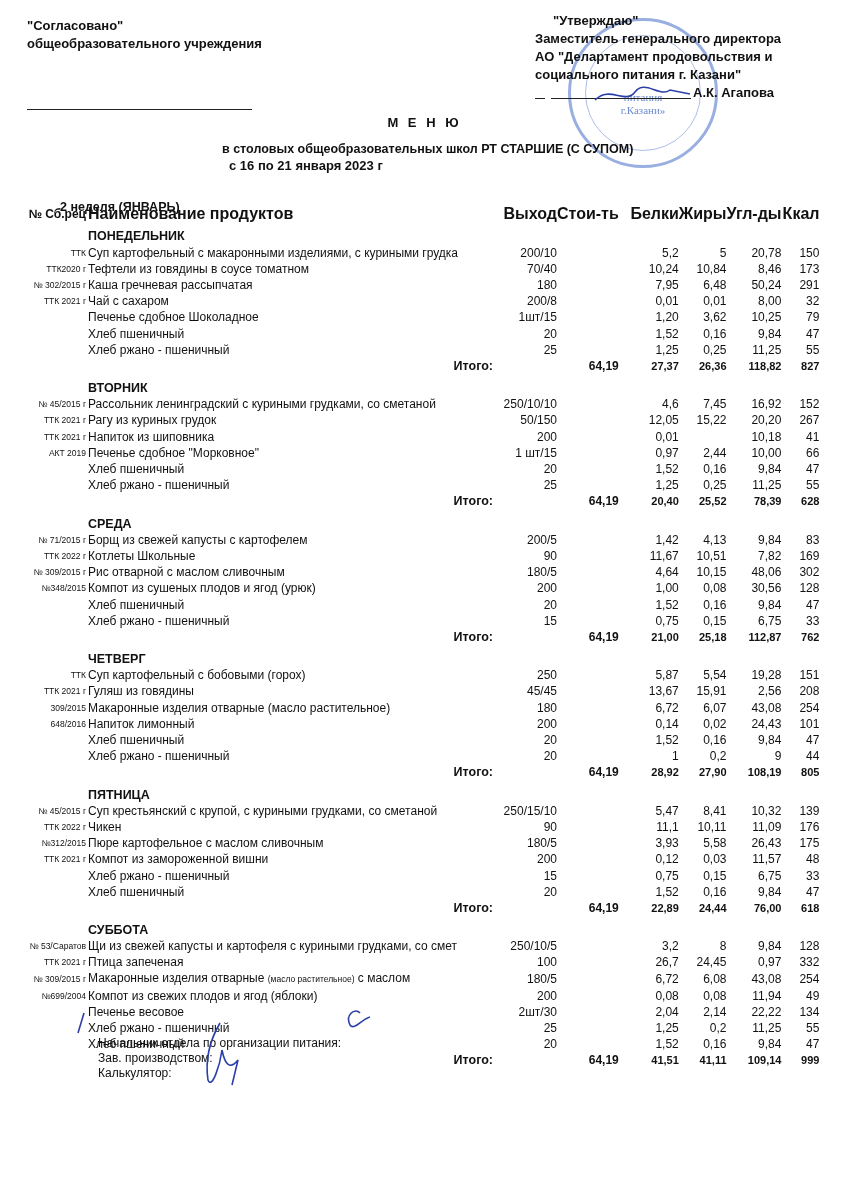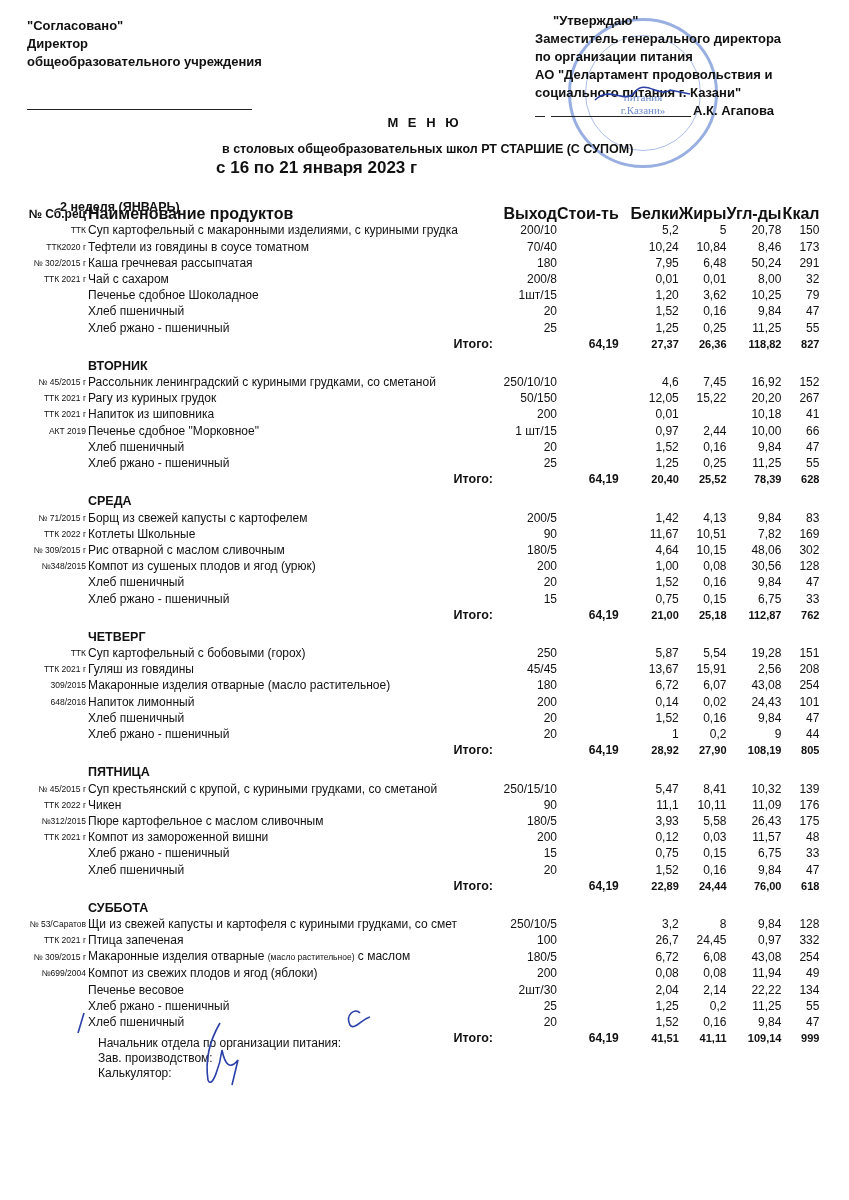--- a/index.html
+++ b/index.html
@@ -13,21 +13,21 @@
   .sign-row { display:flex; align-items:flex-end; }
   .sign-row .ln { width:140px; border-bottom:1.5px solid #222; margin:0 2px 3px 6px; height:10px; }
   .stamp { left:568px; top:18px; width:150px; height:150px; border-radius:50%;
            border:3px solid rgba(70,110,200,0.55); box-sizing:border-box; }
   .stamp::after { content:""; position:absolute; left:14px; top:14px; right:14px; bottom:14px;
            border-radius:50%; border:1.5px solid rgba(70,110,200,0.45); }
   .stamp-text { position:absolute; left:0; right:0; top:70px; text-align:center;
            font-family:"Liberation Serif", serif; font-size:11px; color:rgba(60,100,190,0.75); line-height:13px; }
   .title { left:0; width:849px; top:115px; text-align:center; font-weight:bold; font-size:13px; letter-spacing:3px; }
   .subtitle { left:222px; top:142px; font-weight:bold; font-size:12.5px; }
-  .dates { left:216px; top:158px; font-weight:bold; font-size:17px; }
+  .dates { left:229px; top:158px; font-weight:bold; font-size:13px; }
   .week { left:60px; top:200px; font-weight:bold; font-size:12.5px; }
 
   table.menu { position:absolute; left:0; top:206px; border-collapse:collapse; font-size:12px; }
   table.menu td { padding:0; height:16.2px; line-height:16px; white-space:nowrap; vertical-align:bottom; }
   .c-code { width:86px; text-align:right; font-size:8.5px; padding-right:2px !important; }
   .c-name { width:405px; overflow:hidden; max-width:405px; }
   .c-out  { width:54px; text-align:right; }
   .c-cost { width:60px; text-align:right; }
   .c-b    { width:60px; text-align:right; }
   .c-j    { width:37px; text-align:right; }
@@ -42,36 +42,34 @@
   .small { font-size:8.5px; }
 
   .footer { left:98px; top:1036px; font-size:12px; line-height:15px; }
   .sig-ink { stroke:#2a3fa8; fill:none; stroke-width:1.6; }
 </style>
 </head>
 <body>
 
 <div class="abs hdr-left">
   <div>"Согласовано"</div>
-  <div>Директор</div>
   <div>общеобразовательного учреждения</div>
 </div>
 <div class="abs sig-line-left"></div>
 
 <div class="abs stamp">
   <div class="stamp-text">
     <div>питания</div>
     <div>г.Казани»</div>
   </div>
 </div>
 
 <div class="abs hdr-right">
   <div class="first">"Утверждаю"</div>
   <div>Заместитель генерального директора</div>
-  <div>по организации питания</div>
   <div>АО  "Делартамент  продовольствия  и</div>
   <div>социального питания г. Казани"</div>
   <div class="sign-row">
     <span style="width:10px;border-bottom:1.5px solid #222;margin-bottom:3px;"></span>
     <span class="ln"></span>
     <span>А.К. Агапова</span>
   </div>
 </div>
 <svg class="abs" style="left:590px;top:80px;" width="110" height="30">
   <path class="sig-ink" d="M5 20 C 20 5, 35 25, 45 12 S 70 18, 80 10 L 100 14"></path>
@@ -87,20 +85,30 @@
     <tr class="head">
       <td class="c-code">№ Сб.рец</td>
       <td class="c-name">Наименование продуктов</td>
       <td class="c-out">Выход</td>
       <td class="c-cost">Стои-ть</td>
       <td class="c-b">Белки</td>
       <td class="c-j">Жиры</td>
       <td class="c-u">Угл-ды</td>
       <td class="c-k">Ккал</td>
     </tr>
+  <tr class="day">
+        <td class="c-code"></td>
+        <td class="c-name">ПОНЕДЕЛЬНИК</td>
+        <td></td>
+        <td></td>
+        <td></td>
+        <td></td>
+        <td></td>
+        <td></td>
+      </tr>
       <tr class="item">
         <td class="c-code">ТТК</td>
         <td class="c-name"><span>Суп картофельный с макаронными изделиями, с куриными грудка</span></td>
         <td class="c-out">200/10</td>
         <td class="c-cost"></td>
         <td class="c-b">5,2</td>
         <td class="c-j">5</td>
         <td class="c-u">20,78</td>
         <td class="c-k">150</td>
       </tr>

